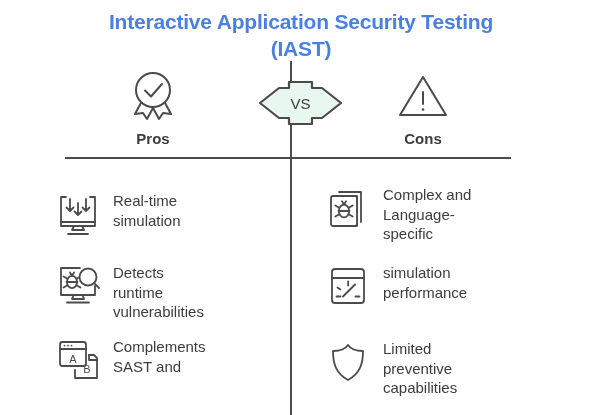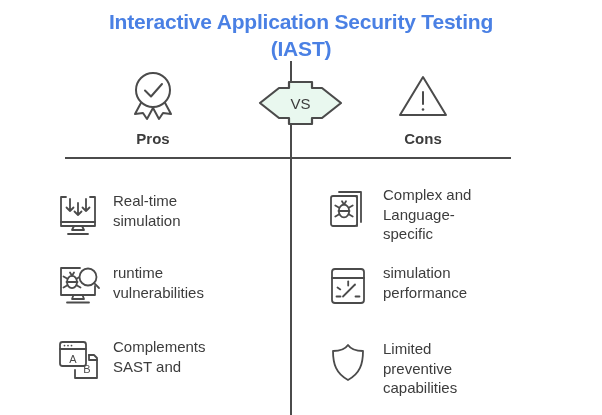--- a/index.html
+++ b/index.html
@@ -202,20 +202,21 @@
           <ellipse cx="19" cy="18" rx="5" ry="6.2" fill="#ffffff"></ellipse>
           <path d="M19 11.8 L17 8.5 M19 11.8 L21 8.5"></path>
           <path d="M14 14.5 L10.5 12.5 M14 21.5 L10.5 23.5 M24 14.5 L27.5 12.5 M24 21.5 L27.5 23.5"></path>
           <path d="M13.5 18 L24.5 18"></path>
           <circle cx="35" cy="13" r="8.5" fill="#ffffff"></circle>
           <path d="M41.2 19.2 L46 24"></path>
         </g>
       </svg>
     </div>
     <div class="item-text">
+      <div>Detects</div>
       <div>runtime</div>
       <div>vulnerabilities</div>
     </div>
   </div>
 
   <div class="item left row3">
     <div class="item-icon">
       <svg width="50" height="48" viewBox="0 0 50 48">
         <g fill="none" stroke="#4b4b4b" stroke-width="1.8" stroke-linecap="round" stroke-linejoin="round">
           <rect x="7" y="5" width="26" height="24" rx="2.5" fill="#ffffff"></rect>

